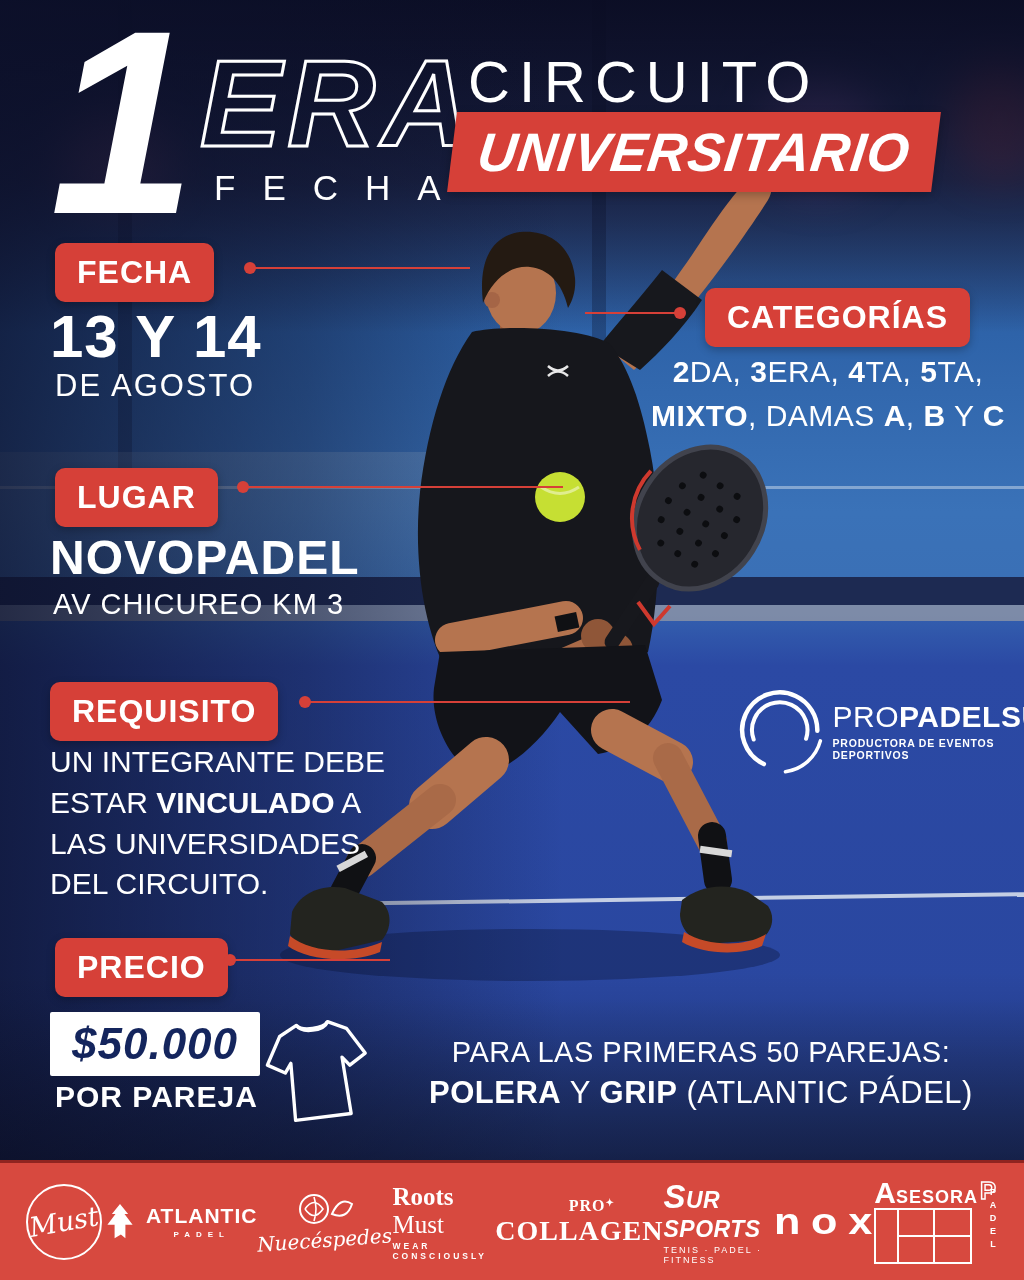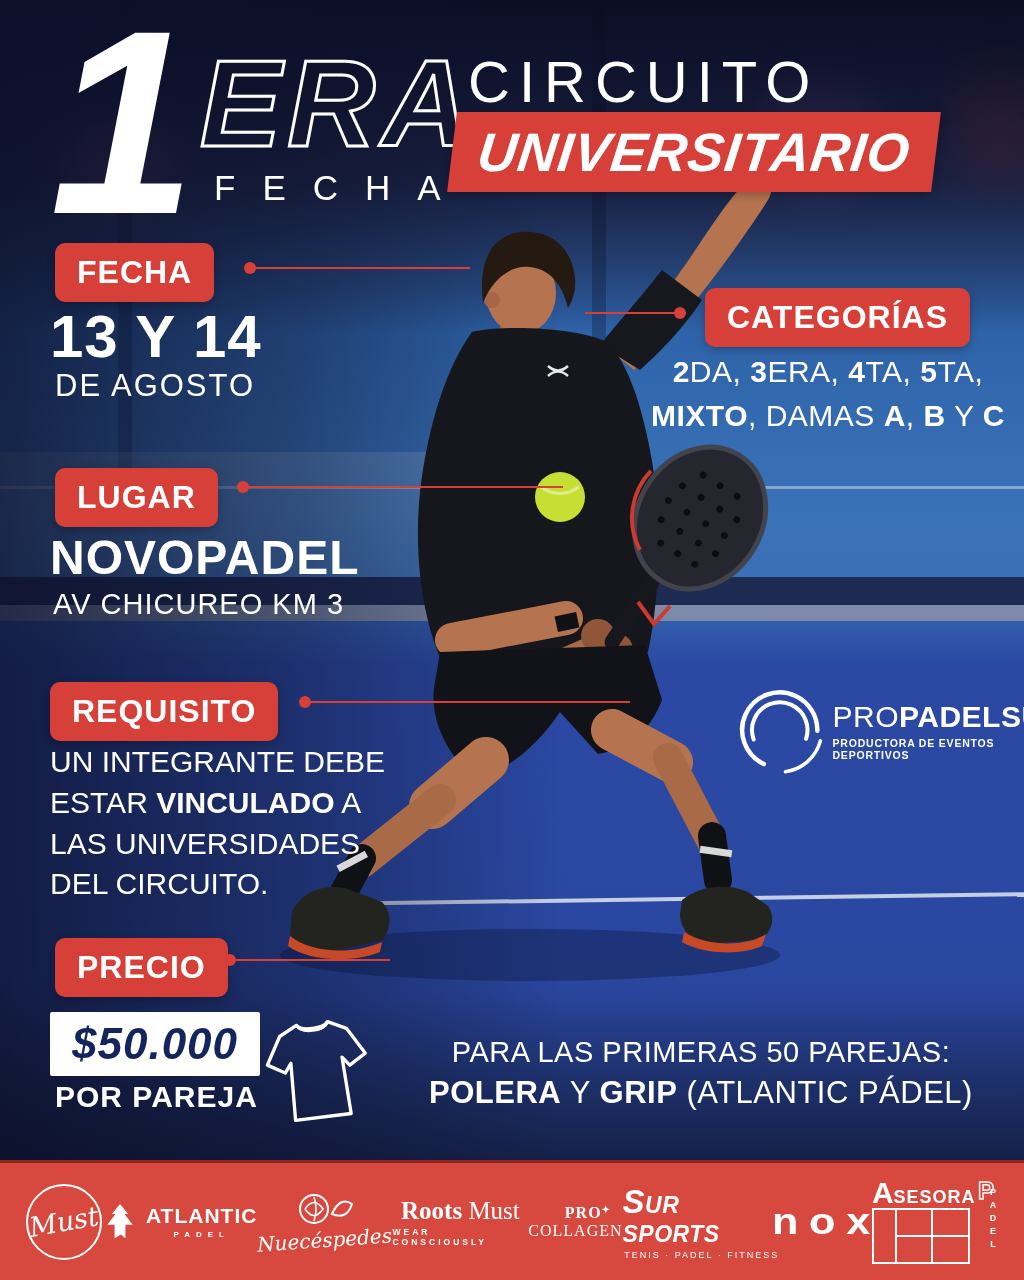--- a/index.html
+++ b/index.html
@@ -67,21 +67,21 @@
   .must-text{font-family:"DejaVu Serif",serif;font-style:italic;font-size:27px;transform:rotate(-10deg);}
   .atlantic{flex-direction:row;gap:8px;}
   .atlantic-name{font-size:21px;font-weight:800;letter-spacing:1px;}
   .atlantic-sub{font-size:8px;font-weight:600;letter-spacing:6px;text-align:center;margin-top:2px;}
   .nuec-text{font-family:"DejaVu Serif",serif;font-style:italic;font-size:20px;transform:rotate(-4deg);margin-top:2px;}
   .roots-name{font-family:"Liberation Serif",serif;font-size:25px;}
   .roots-name .rb{font-weight:700;}
   .roots-sub{font-size:8.5px;font-weight:600;letter-spacing:3px;margin-top:2px;}
   .pc-top{font-family:"Liberation Serif",serif;font-size:16px;font-weight:700;letter-spacing:1px;margin-left:25px;}
   .pc-top .star{font-size:10px;vertical-align:top;}
-  .pc-bottom{font-family:"Liberation Serif",serif;font-size:16px;font-weight:400;letter-spacing:1px;}
+  .pc-bottom{font-family:"Liberation Serif",serif;font-size:28px;font-weight:700;letter-spacing:1px;}
   .sur-name{font-size:23px;font-weight:800;font-style:italic;letter-spacing:.5px;}
   .sur-name .bigS{font-size:33px;}
   .sur-sub{font-size:9px;font-weight:500;letter-spacing:2px;margin-top:2px;}
   .nox-name{font-size:36px;font-weight:800;letter-spacing:9px;transform:scaleX(1.2);text-transform:lowercase;}
   .asesora{position:relative;width:128px;height:98px;align-items:flex-start;}
   .asesora-row{display:flex;align-items:baseline;}
   .asesora-a{font-size:30px;font-weight:800;line-height:.9;}
   .asesora-rest{font-size:18px;font-weight:700;letter-spacing:1px;}
   .asesora-vertical{position:absolute;right:0;top:14px;writing-mode:vertical-rl;text-orientation:upright;font-size:9px;font-weight:700;letter-spacing:3px;}
 </style>

